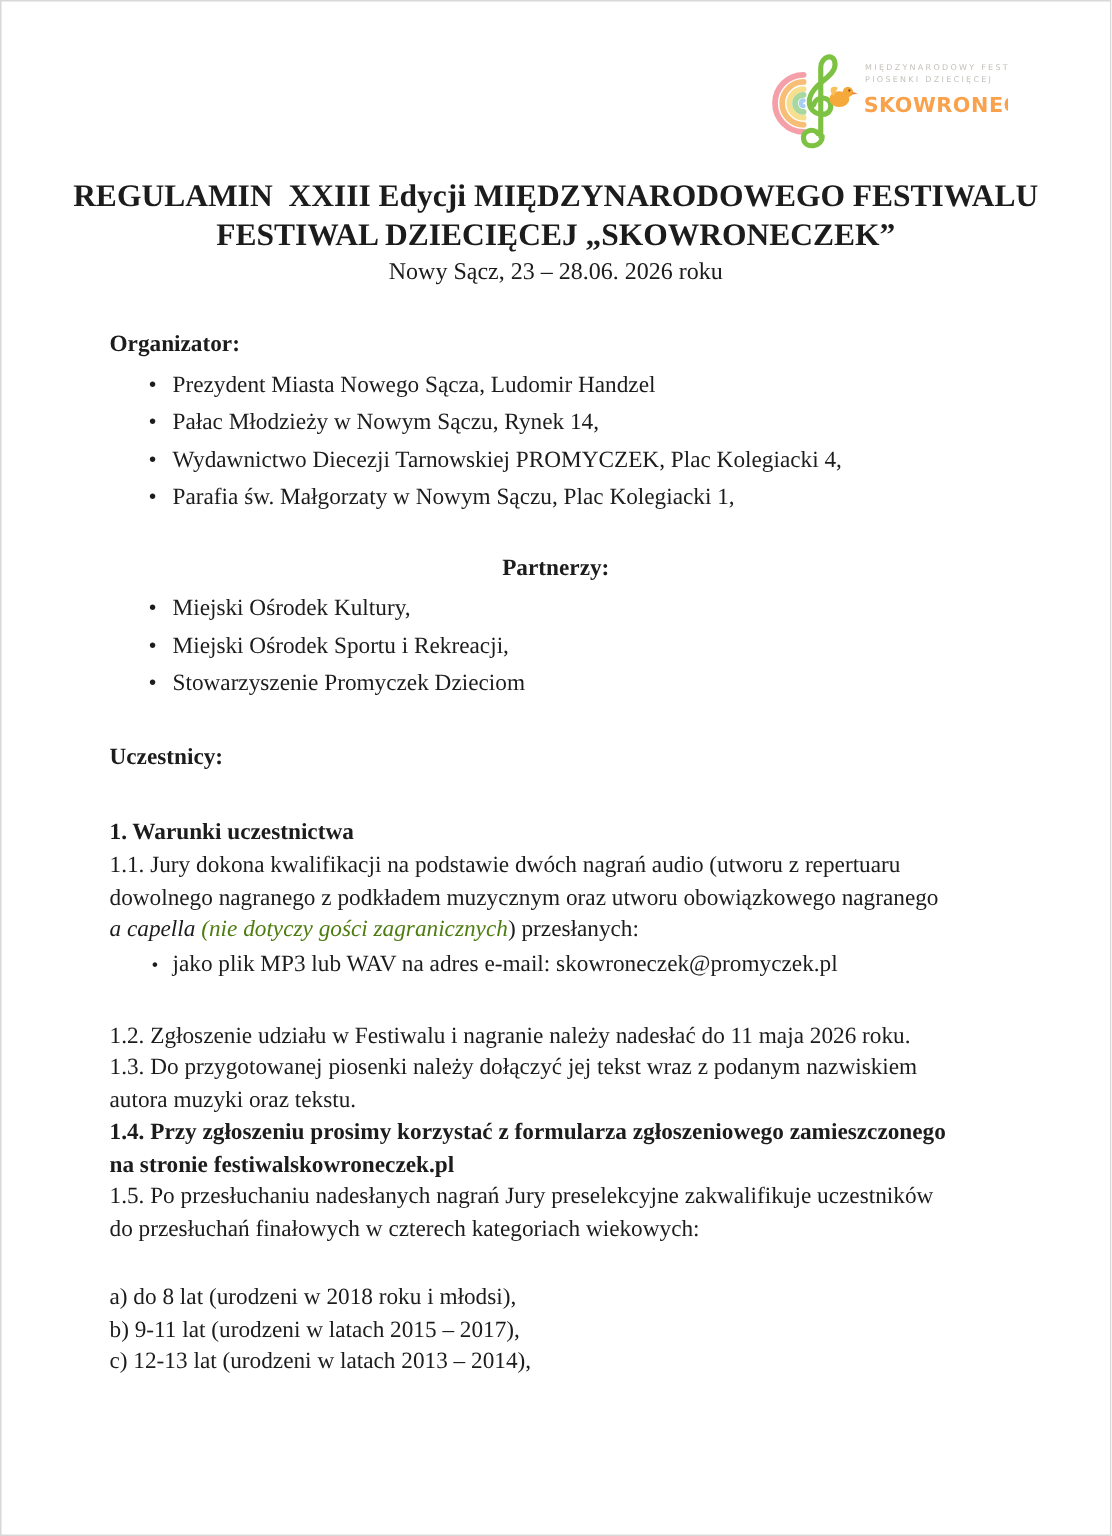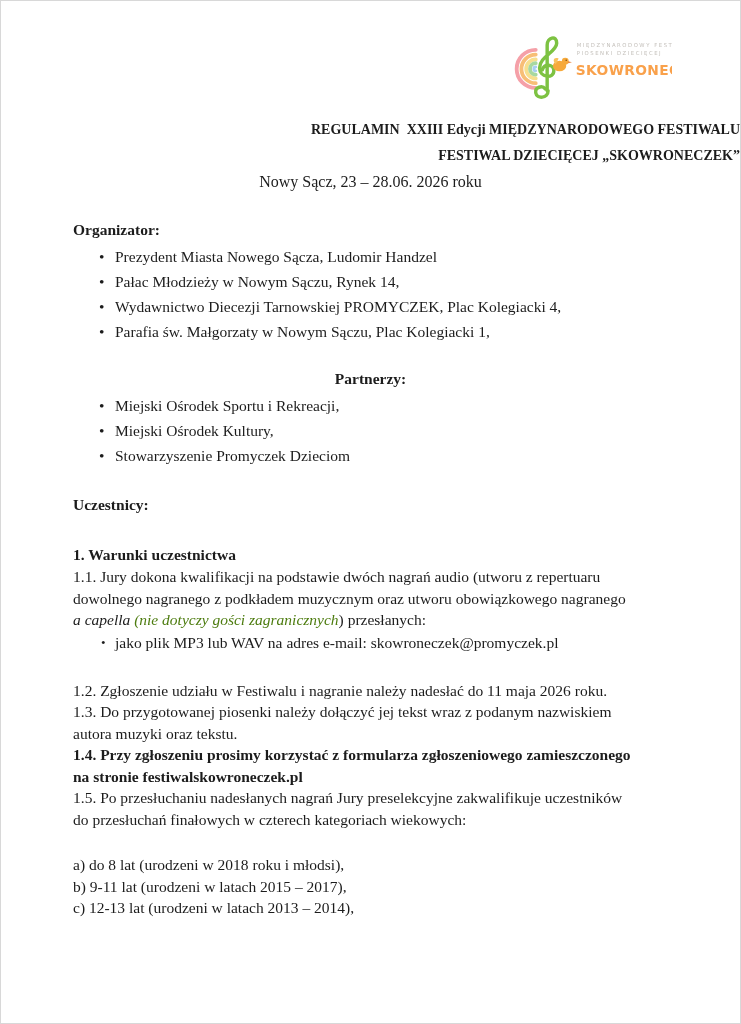--- a/index.html
+++ b/index.html
@@ -7,21 +7,21 @@
     width:741px; height:1024px; box-sizing:border-box;
     background:#ffffff; border:1px solid #d8d8d8;
     font-family:"Liberation Serif", serif; color:#1c1c1c;
     overflow:hidden; position:relative;
   }
   .logo-row { display:flex; justify-content:flex-end; padding:30px 68px 0 0; }
   .logo { width:162px; height:72px; }
   .logo svg { width:162px; height:72px; display:block; }
 
   .title-block { text-align:center; margin-top:14px; }
-  .title-line { font-size:14px; font-weight:bold; line-height:26px; white-space:pre-wrap;text-align:right; }
+  .title-line { font-size:21px; font-weight:bold; line-height:26px; white-space:pre-wrap; }
   .subtitle-line { font-size:16px; line-height:26px; }
 
   .content { padding:0 72px; font-size:15.5px; line-height:21.5px; }
 
   .sec-heading { font-weight:bold; line-height:22px; }
   .mt-org { margin-top:24px; }
   .mt-sec { margin-top:24px;text-align:center; }
   .mt-ucz { margin-top:26px; }
   .mt-war { margin-top:28px; }
   .mt-gap { margin-top:26px; }
@@ -87,22 +87,22 @@
     <div class="sec-heading mt-org">Organizator:</div>
     <ul class="bullets">
       <li>Prezydent Miasta Nowego Sącza, Ludomir Handzel</li>
       <li>Pałac Młodzieży w Nowym Sączu, Rynek 14,</li>
       <li>Wydawnictwo Diecezji Tarnowskiej PROMYCZEK, Plac Kolegiacki 4,</li>
       <li>Parafia św. Małgorzaty w Nowym Sączu, Plac Kolegiacki 1,</li>
     </ul>
 
     <div class="sec-heading mt-sec">Partnerzy:</div>
     <ul class="bullets">
+      <li>Miejski Ośrodek Kultury,</li>
       <li>Miejski Ośrodek Sportu i Rekreacji,</li>
-      <li>Miejski Ośrodek Kultury,</li>
       <li>Stowarzyszenie Promyczek Dzieciom</li>
     </ul>
 
     <div class="sec-heading mt-ucz">Uczestnicy:</div>
 
     <div class="sec-heading mt-war">1. Warunki uczestnictwa</div>
     <div>
       <span class="line">1.1. Jury dokona kwalifikacji na podstawie dwóch nagrań audio (utworu z repertuaru</span>
       <span class="line">dowolnego nagranego z podkładem muzycznym oraz utworu obowiązkowego nagranego</span>
       <span class="line">

